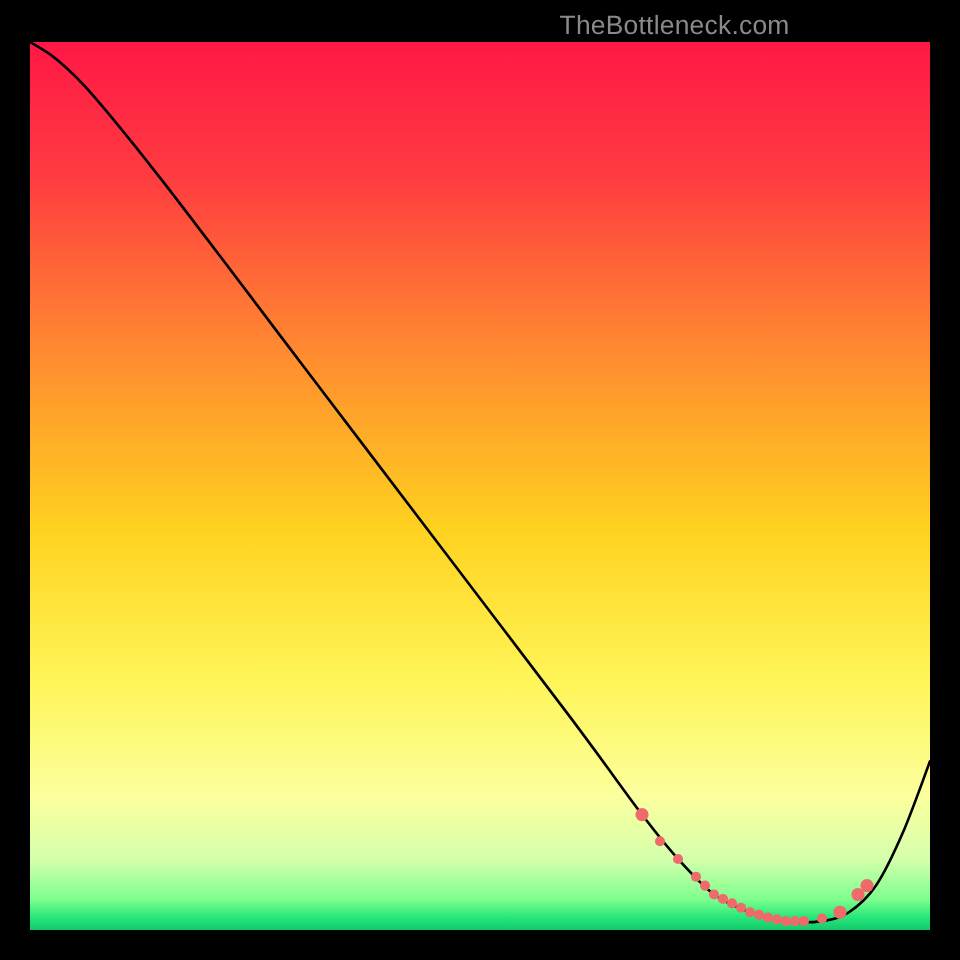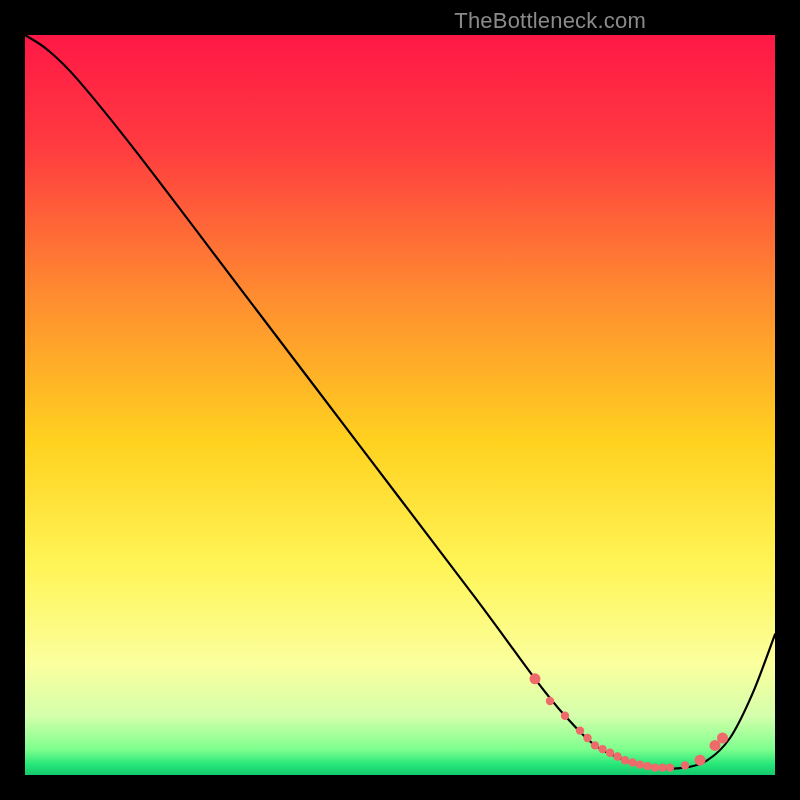--- a/index.html
+++ b/index.html
@@ -8,20 +8,21 @@
     width: 800px;
     height: 800px;
     background: #000;
     overflow: hidden;
   }
   .chart-container {
     position: relative;
     width: 668px;
     height: 800px;
     background: #000;
+    padding-left: 12px;
   }
   .plot-area {
     position: absolute;
     left: 25px;
     top: 35px;
     width: 750px;
     height: 740px;
   }
   .gradient-bg {
     position: absolute;

